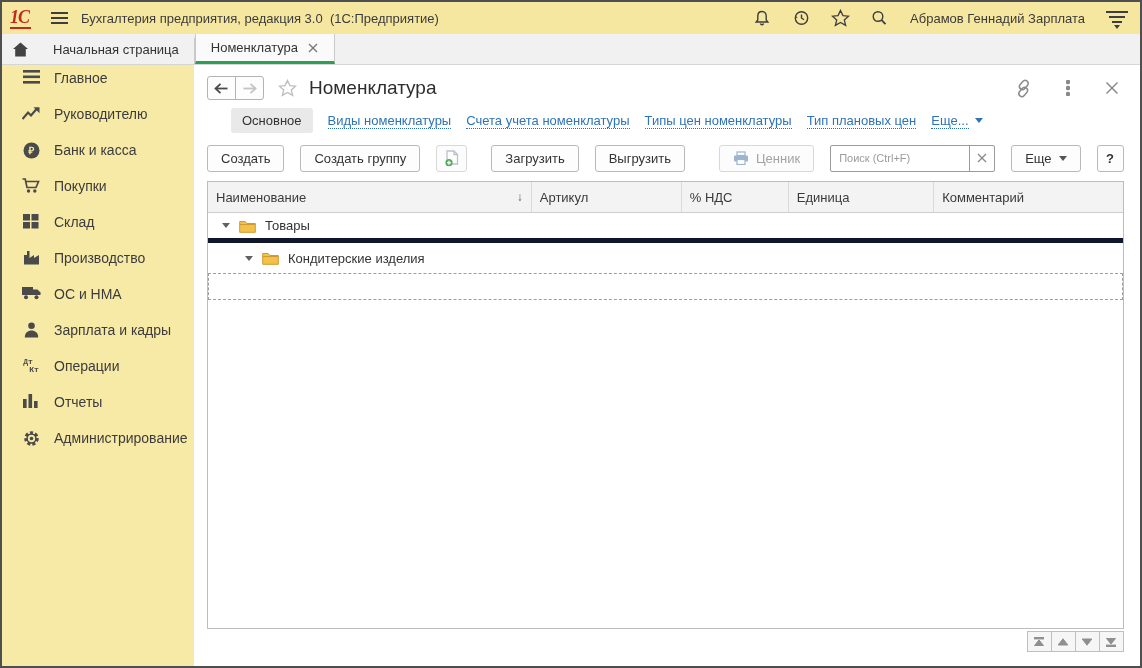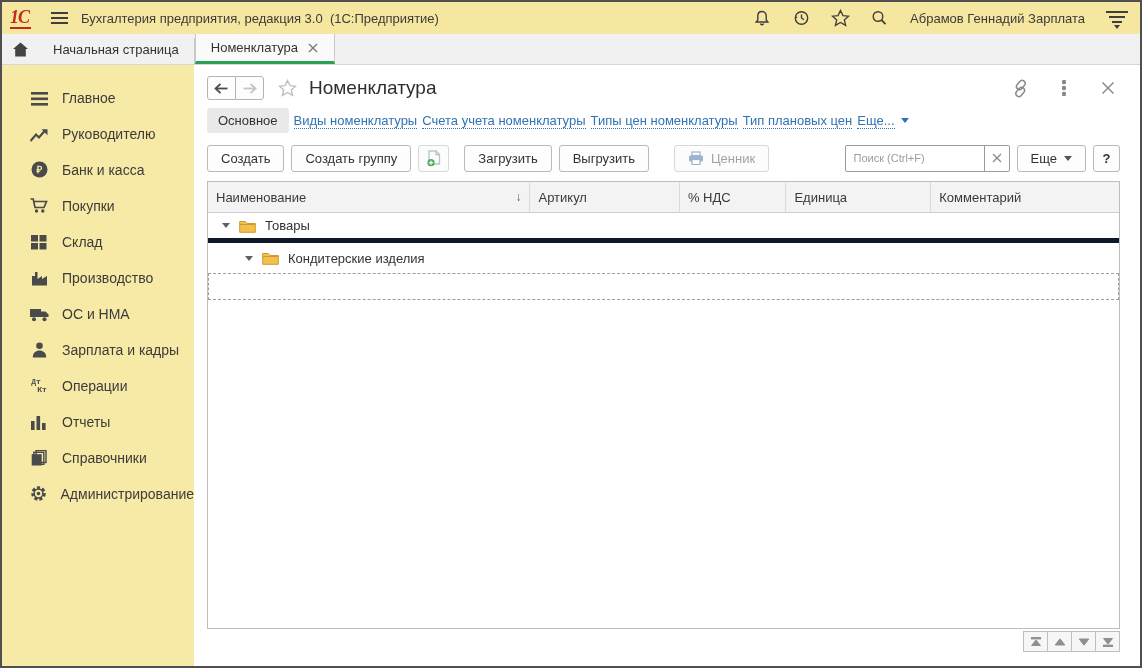--- a/index.html
+++ b/index.html
@@ -43,46 +43,46 @@
   .home-tab { width: 36px; display:flex; align-items:center; justify-content:center; cursor:pointer; }
   .tab { display:flex; align-items:center; padding: 0 15px; cursor:pointer; color:#333; }
   .tab-divider { width:1px; background:#c9c9c9; margin: 4px 0 0 0; }
   .tab.active { background:#fafafa; border-left:1px solid #c9c9c9; border-right:1px solid #c9c9c9;
     border-bottom: 3px solid #2ba052; padding-bottom: 0; }
   .tab .close-x { margin-left: 9px; width:12px; height:12px; }
   .tab .close-x svg { stroke:#7d7d7d; stroke-width:1.4; }
   
   .main-row { display:flex; height: 601px; }
   .sidebar { width: 192px; background: #f7e9a6; padding-top: 5px; flex-shrink: 0; }
-  .side-item { height: 36px; display:flex; align-items:flex-end; cursor:pointer;margin-left:8px; }
+  .side-item { height: 36px; display:flex; align-items:flex-start; cursor:pointer; }
   .side-icon { width: 26px; margin-left: 16px; display:flex; align-items:center; justify-content:center; }
   .side-icon svg { fill:#4a4a4a; }
   .side-label { margin-left: 10px; font-size: 14px; color:#3c3c3c; }
   .dtkt { font-size: 8px; font-weight:700; color:#4a4a4a; line-height:8px; text-align:left;font-family:Liberation Mono, monospace; }
   .dtkt .kt { display:block; margin-left:6px; }
   .content { flex: 1; background: #fff; position: relative; padding: 7px 20px 0 13px; }
   
   .nav-row { display:flex; align-items:center; height: 32px; }
   .navbtn-group { display:flex; }
   .navbtn { width: 29px; height: 24px; background: #fdfdfd; border: 1px solid #b3b3b3;
     display:flex; align-items:center; justify-content:center; cursor:pointer; }
   .navbtn.back { border-radius: 3px 0 0 3px; }
   .navbtn.fwd  { border-radius: 0 3px 3px 0; margin-left:-1px; }
   .fav-star { margin-left: 14px; display:flex; cursor:pointer; }
   .page-title { margin-left: 12px; font-size: 19px; color: #2e2e2e; }
   .nav-row-right { margin-left:auto; display:flex; align-items:center; gap: 24px; padding-right: 2px; }
   .nav-row-right .hicon svg { stroke:#8a8a8a; }
   
-  .links-row { display:flex; align-items:center; gap: 5px; margin-top: 3px; height: 27px; }
+  .links-row { display:flex; align-items:center; gap: 15px; margin-top: 3px; height: 27px; margin-left: 24px; }
   .chip-active { background:#e9e9e9; border-radius:3px; padding: 5px 11px; color:#333; cursor:pointer; }
   .nav-link { color:#2f73b6; border-bottom: 1px dotted #2f73b6; cursor:pointer; line-height: 15px; }
   .more-link { display:flex; align-items:center; gap:6px; cursor:pointer; }
   .caret-down-blue { width:0;height:0;border-left:4px solid transparent;border-right:4px solid transparent;border-top:5px solid #2f73b6; }
   
-  .toolbar { display:flex; align-items:center; gap: 7px; margin-top: 9px; height: 30px; }
+  .toolbar { display:flex; align-items:center; gap: 16px; margin-top: 9px; height: 30px; }
   .btn { height: 27px; padding: 0 13px; background: #fdfdfd;
     border: 1px solid #b9b9b9; border-radius: 3px; color:#333; font-size:13px;
     display:flex; align-items:center; cursor:pointer; white-space:nowrap; }
   .btn.icon-only { width: 31px; padding: 0; justify-content:center; }
   .btn.disabled { color:#a3a3a3; border-color:#d8d8d8; cursor:default; background:#fcfcfc; }
   .btn .b-icon { margin-right: 7px; display:flex; }
   .gap-l { margin-left: 8px; } .gap-xl { margin-left: 18px; }
   .search-box { margin-left: auto; display:flex; height: 27px; border: 1px solid #9b9b9b; border-radius: 2px; background:#fff; }
   .search-box input { border: none; outline: none; width: 138px; padding: 0 8px; font-size: 11px;
     font-family: "Liberation Sans", sans-serif; color:#333; background:transparent; }
@@ -282,30 +282,20 @@
       <span class="side-icon">
         <svg width="16" height="14" viewBox="0 0 16 14">
             <rect x="0" y="5" width="3.6" height="9"></rect>
             <rect x="5.5" y="0" width="3.6" height="14"></rect>
             <rect x="11" y="7" width="3.6" height="7"></rect>
           </svg>
       </span>
       <span class="side-label">Отчеты</span>
     </div>
 
-    <div class="side-item">
-      <span class="side-icon">
-        <svg width="16" height="16" viewBox="0 0 16 16">
-            <rect x="5" y="0.5" width="10" height="12" fill="none" stroke="#4a4a4a" stroke-width="1.4"></rect>
-            <rect x="2.8" y="2.3" width="10" height="12" fill="none" stroke="#4a4a4a" stroke-width="1.4"></rect>
-            <rect x="0.7" y="4.2" width="10" height="11.3"></rect>
-          </svg>
-      </span>
-      <span class="side-label">Справочники</span>
-    </div>
 
     <div class="side-item">
       <span class="side-icon">
         <svg width="17" height="17" viewBox="0 0 18 18">
             <circle cx="9" cy="9" r="6" fill="none" stroke="#4a4a4a" stroke-width="3.4" stroke-dasharray="3.1 2.1"></circle>
             <circle cx="9" cy="9" r="4.7" fill="none" stroke="#4a4a4a" stroke-width="1.6"></circle>
             <circle cx="9" cy="9" r="1.9"></circle>
           </svg>
       </span>
       <span class="side-label">Администрирование</span>

